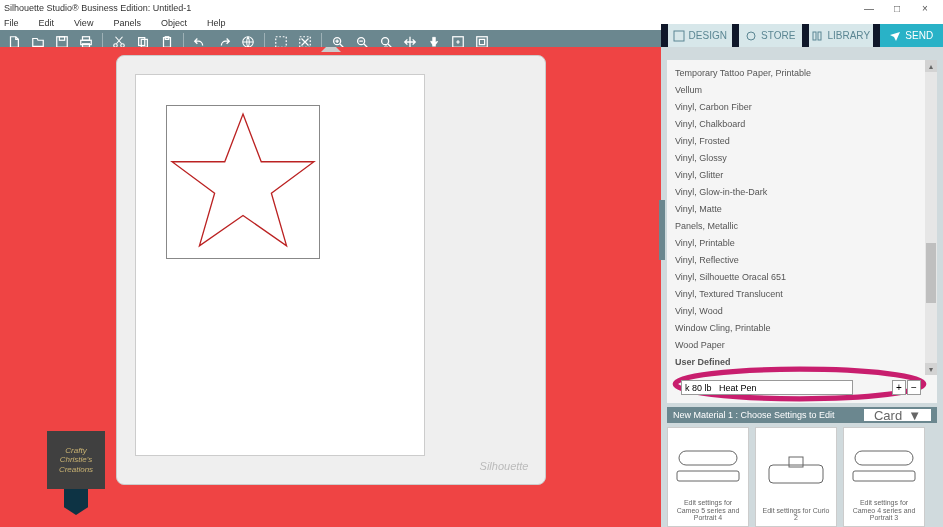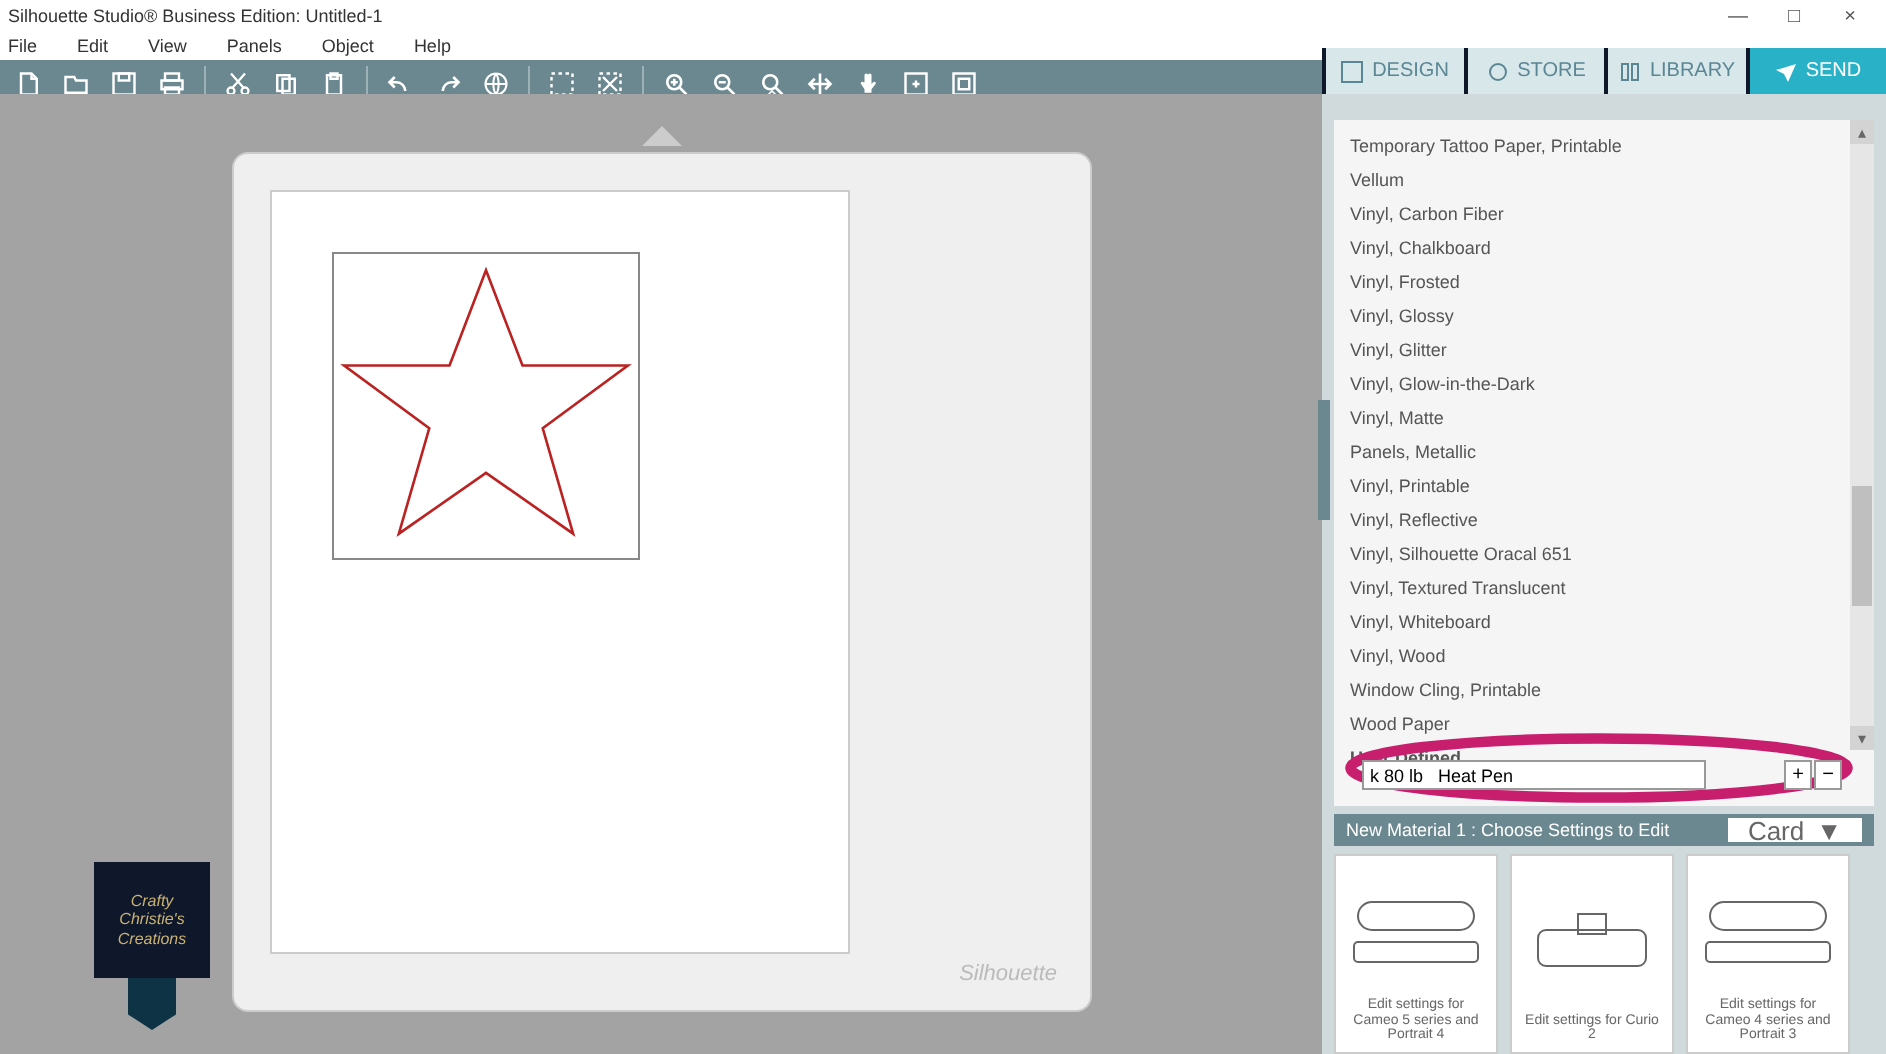--- a/index.html
+++ b/index.html
@@ -7,31 +7,31 @@
 .titlebar{height:16px;background:#fff;display:flex;align-items:center;padding:0 4px;font-size:9px;color:#333}
 .titlebar .spacer{flex:1}
 .win-btn{width:28px;height:14px;display:flex;align-items:center;justify-content:center;font-size:10px;color:#555;cursor:pointer}
 .menubar{height:14px;background:#fff;display:flex;gap:20px;padding:0 4px;font-size:9px;color:#333;align-items:center}
 .menubar span{cursor:pointer}
 .toolbar{height:24px;background:#6b878f;display:flex;align-items:center;padding:0 4px;gap:4px}
 .tb-btn{width:20px;height:20px;display:flex;align-items:center;justify-content:center;color:#fff;cursor:pointer}
 .tb-btn svg{width:14px;height:14px}
 .tb-sep{width:1px;height:18px;background:rgba(255,255,255,.35);margin:0 2px}
 .ribbon-right{position:absolute;right:0;top:24px;width:282px;height:23px;display:flex;z-index:30}
-.ribbon-tab{flex:1;height:23px;background:#d7e7ea;display:flex;align-items:center;justify-content:center;gap:4px;font-size:10px;color:#5b8693;cursor:pointer;border-left:2px solid #0f172a}
+.ribbon-tab{flex:1;height:23px;background:#d7e7ea;display:flex;align-items:center;justify-content:center;gap:4px;font-size:10px;color:#5b8693;cursor:pointer;border-left:7px solid #0f172a}
 .ribbon-tab.active{background:#29b2c7;color:#fff}
 .ribbon-tab svg{width:12px;height:12px}
-.workspace{position:absolute;left:0;top:47px;right:282px;bottom:0;background:#a3a3a3;display:flex;align-items:center;justify-content:center;overflow:hidden}
+.workspace{position:absolute;left:0;top:47px;right:282px;bottom:0;background:#ef4444;display:flex;align-items:flex-start;justify-content:center;overflow:hidden}
 .mat{position:relative;width:430px;height:430px;background:#efefef;border:1px solid #ccc;border-radius:8px;margin-top:8px}
 .paper{position:absolute;left:18px;top:18px;width:290px;height:382px;background:#fff;border:1px solid #ccc}
 .star-canvas{position:absolute;left:30px;top:30px;width:154px;height:154px;border:1px solid #888}
 .star-canvas svg{width:100%;height:100%}
 .arrow-top{position:absolute;left:50%;top:-14px;transform:translateX(-50%);width:0;height:0;border-left:10px solid transparent;border-right:10px solid transparent;border-bottom:10px solid #ccc}
 .logo{position:absolute;left:47px;bottom:10px;width:58px;height:86px;display:flex;flex-direction:column;align-items:center;z-index:20}
-.logo-box{width:58px;height:58px;background:#0f172a;display:flex;align-items:center;justify-content:center;color:#c9b272;font-size:8px;font-style:italic;text-align:center;line-height:1.2;padding:4px}
+.logo-box{width:58px;height:58px;background:#404040;display:flex;align-items:center;justify-content:center;color:#c9b272;font-size:8px;font-style:italic;text-align:center;line-height:1.2;padding:4px}
 .logo-stem{width:24px;height:26px;background:#0d3344;clip-path:polygon(0 0,100% 0,100% 70%,50% 100%,0 70%)}
 .right-panel{position:absolute;right:0;top:47px;width:282px;bottom:0;background:#d0dadd;display:flex;flex-direction:column;z-index:10}
 .panel-header{height:16px;background:#6b878f;color:#fff;font-size:9px;display:flex;align-items:center;padding:0 6px}
 .panel-header .px{margin-left:auto;color:#fff;font-size:11px;cursor:pointer}
 .mat-box{flex:1;background:#f5f5f5;margin:13px 6px 0 6px;display:flex;flex-direction:column;min-height:0;position:relative}
 .mat-list{flex:1;overflow:hidden;padding:4px 6px}
 .mat-item{font-size:9px;color:#555;padding:3.5px 2px;cursor:pointer;white-space:nowrap}
 .mat-item.ud{font-weight:700}
 .mat-scroll{position:absolute;right:0;top:0;width:12px;bottom:28px;background:#e6e6e6}
 .mat-scroll .up,.mat-scroll .dn{height:12px;background:#d3d3d3;font-size:8px;display:flex;align-items:center;justify-content:center;color:#666}
@@ -251,21 +251,20 @@
       <div class="mat-item">Vinyl, Frosted</div>
       <div class="mat-item">Vinyl, Glossy</div>
       <div class="mat-item">Vinyl, Glitter</div>
       <div class="mat-item">Vinyl, Glow-in-the-Dark</div>
       <div class="mat-item">Vinyl, Matte</div>
       <div class="mat-item">Panels, Metallic</div>
       <div class="mat-item">Vinyl, Printable</div>
       <div class="mat-item">Vinyl, Reflective</div>
       <div class="mat-item">Vinyl, Silhouette Oracal 651</div>
       <div class="mat-item">Vinyl, Textured Translucent</div>
-      <div class="mat-item">Vinyl, Whiteboard</div>
       <div class="mat-item">Vinyl, Wood</div>
       <div class="mat-item">Window Cling, Printable</div>
       <div class="mat-item">Wood Paper</div>
       <div class="mat-item ud">User Defined</div>
 
     </div>
     <div class="mat-scroll">
       <div class="up">▴</div>
       <div class="thumb"></div>
       <div class="dn" style="position:absolute;bottom:0;left:0;right:0">▾</div>

